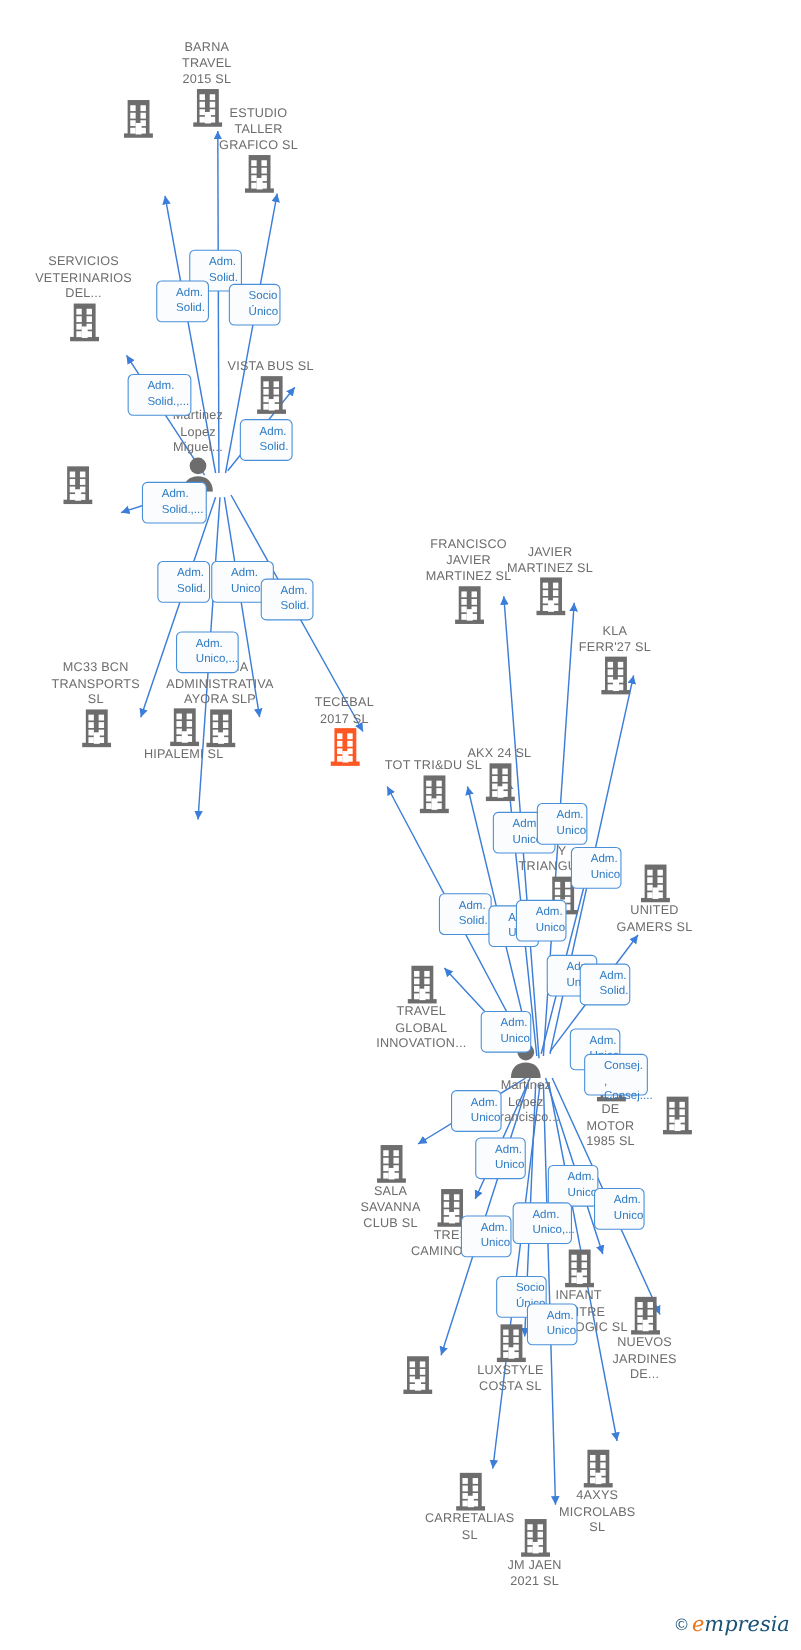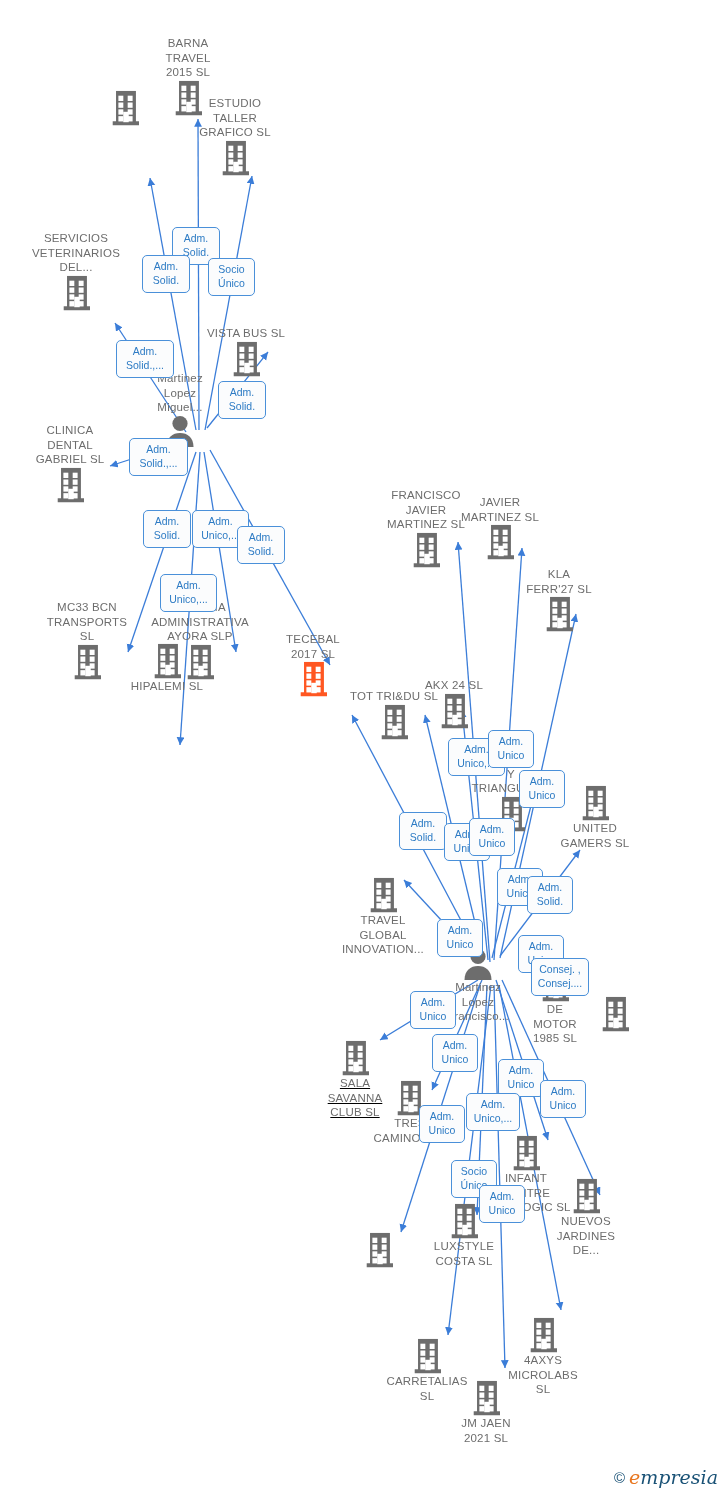--- a/index.html
+++ b/index.html
@@ -11,21 +11,21 @@
   .node .nlabel{
     font-size:11.5px;line-height:14.5px;color:#6d6d6d;
     letter-spacing:.2px;white-space:pre-line;font-weight:400;
   }
   .node .nicon{display:block;margin:0 auto;}
   .node.person .nlabel{color:#6d6d6d;}
 
   .badge{
     position:absolute;background:#fbfcfd;border:1.4px solid #4a90d9;
     border-radius:5px;color:#2d7bc4;font-size:10.5px;line-height:13.5px;
-    text-align:center;padding:4px 5px;white-space:pre-line;
+    text-align:left;padding:4px 17px;white-space:pre-line;
     box-sizing:border-box;
   }
 
   .wm{position:absolute;right:10px;bottom:12px;display:flex;align-items:center;gap:4px;}
   .wm .cmark{color:#1a5276;font-size:15px;}
   .wm .etxt{font-family:"DejaVu Serif",serif;font-style:italic;font-size:19px;}
   .wm .e1{color:#e8761f;}
   .wm .e2{color:#1a5276;}
 </style>
 </head>
@@ -170,23 +170,20 @@
 Lopez
 Miguel...</div>
         <div>
           <svg class="nicon" width="30" height="32" viewBox="0 0 30 32">
     <circle cx="15" cy="8.5" r="7.6" fill="#6d6d6d"></circle>
     <path d="M1.5,32 C1.5,22.5 7.5,18 15,18 C22.5,18 28.5,22.5 28.5,32 Z" fill="#6d6d6d"></path>
   </svg>
         </div>
       </div>
       <div class="node" style="left: 10px; top: 423px; width: 120px;">
-        <div class="nlabel">CLINICA
-DENTAL
-GABRIEL  SL</div>
         <div>
           <svg class="nicon" width="27" height="36" viewBox="0 0 28 38">
     <rect x="4" y="1" width="21" height="33" fill="#6d6d6d"></rect>
     <rect x="0.5" y="33" width="28" height="4.2" fill="#6d6d6d"></rect>
     <rect x="6.5" y="6" width="5.2" height="5.6" fill="#fff"></rect>
             <rect x="16.3" y="6" width="5.2" height="5.6" fill="#fff"></rect>
             <rect x="6.5" y="13.2" width="5.2" height="5.6" fill="#fff"></rect>
             <rect x="16.3" y="13.2" width="5.2" height="5.6" fill="#fff"></rect>
             <rect x="6.5" y="20.4" width="5.2" height="5.6" fill="#fff"></rect>
             <rect x="16.3" y="20.4" width="5.2" height="5.6" fill="#fff"></rect>
@@ -467,21 +464,21 @@
             <rect x="6.5" y="13.2" width="5.2" height="5.6" fill="#fff"></rect>
             <rect x="16.3" y="13.2" width="5.2" height="5.6" fill="#fff"></rect>
             <rect x="6.5" y="20.4" width="5.2" height="5.6" fill="#fff"></rect>
             <rect x="16.3" y="20.4" width="5.2" height="5.6" fill="#fff"></rect>
             <rect x="6.5" y="27.6" width="5.2" height="5.6" fill="#fff"></rect>
             <rect x="16.3" y="27.6" width="5.2" height="5.6" fill="#fff"></rect>
     <rect x="11.6" y="23" width="5.8" height="11" fill="#fff"></rect>
   </svg>
         </div>
       </div>
-      <div class="node" style="left: 295px; top: 1040px; width: 120px; text-decoration: underline;">
+      <div class="node" style="left: 295px; top: 1040px; width: 120px;">
         <div>
           <svg class="nicon" width="27" height="36" viewBox="0 0 28 38">
     <rect x="4" y="1" width="21" height="33" fill="#6d6d6d"></rect>
     <rect x="0.5" y="33" width="28" height="4.2" fill="#6d6d6d"></rect>
     <rect x="6.5" y="6" width="5.2" height="5.6" fill="#fff"></rect>
             <rect x="16.3" y="6" width="5.2" height="5.6" fill="#fff"></rect>
             <rect x="6.5" y="13.2" width="5.2" height="5.6" fill="#fff"></rect>
             <rect x="16.3" y="13.2" width="5.2" height="5.6" fill="#fff"></rect>
             <rect x="6.5" y="20.4" width="5.2" height="5.6" fill="#fff"></rect>
             <rect x="16.3" y="20.4" width="5.2" height="5.6" fill="#fff"></rect>

